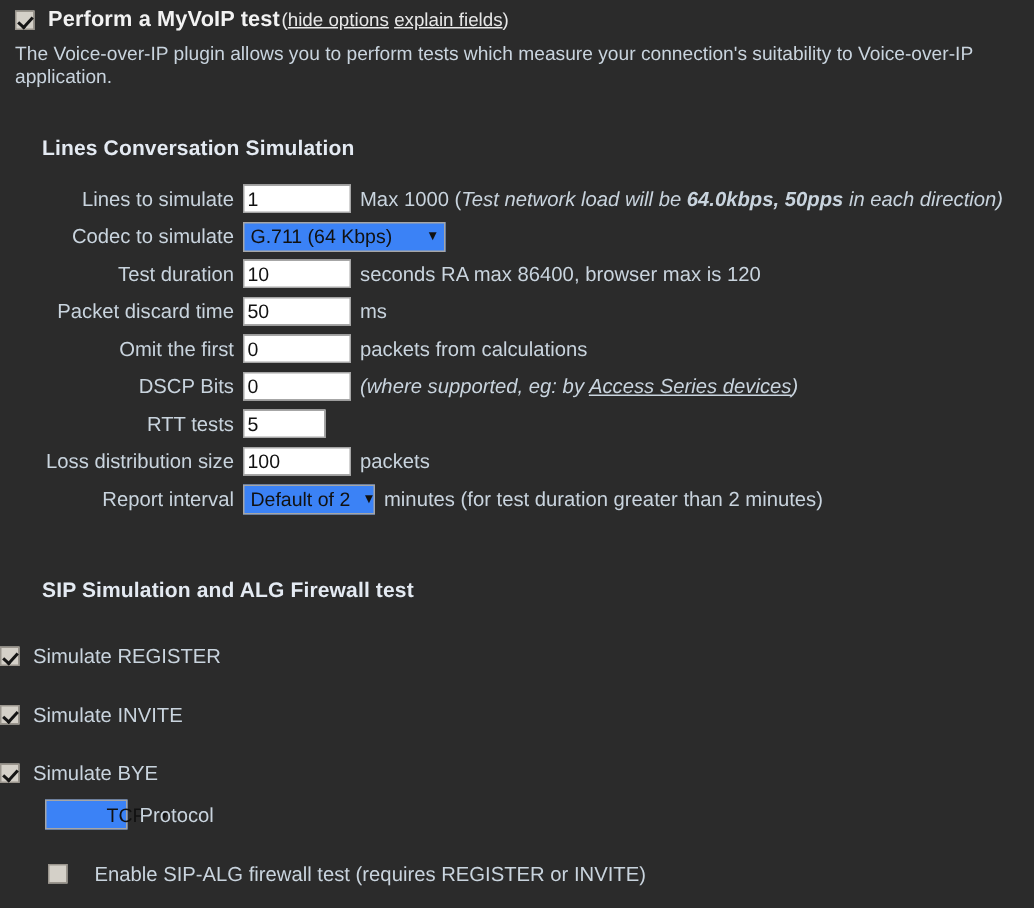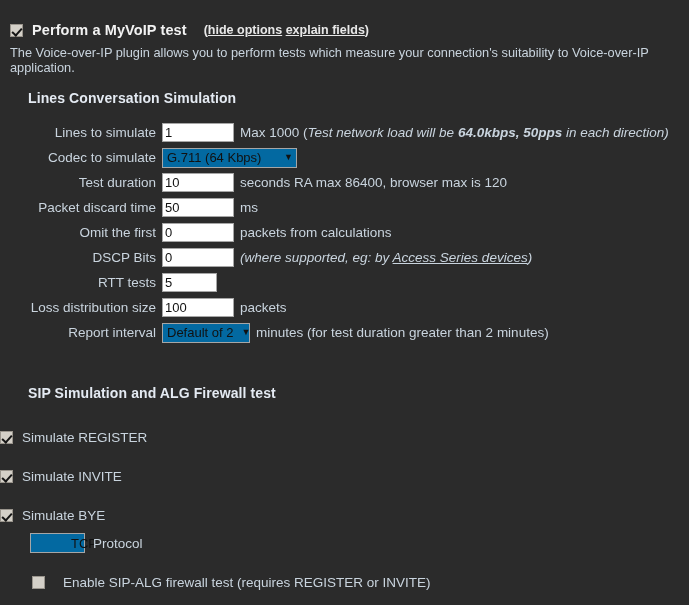--- a/index.html
+++ b/index.html
@@ -13,21 +13,21 @@
     font-family: "Liberation Sans", sans-serif;
     font-size: 13.5px;
     color: #c9d4de;
     overflow: hidden;
   }
 
   
   .header-row {
     display: flex;
     align-items: center;
-    padding: 22px 0 0 10px;
+    padding: 5px 0 0 10px;
   }
   .cb {
     width: 13px;
     height: 13px;
     box-sizing: border-box;
     background: #d4d0c8;
     border: 1px solid #9a958d;
     position: relative;
     flex: 0 0 auto;
     display: inline-block;
@@ -44,24 +44,24 @@
     transform: rotate(42deg);
   }
   .header-title {
     margin-left: 9px;
     font-weight: bold;
     font-size: 14.5px;
     color: #f2f2f2;
     letter-spacing: .1px;
   }
   .header-links {
-    margin-left: 17px;
+    margin-left: 1px;
     font-size: 12.5px;
     color: #e8e8e8;
-    font-weight: bold;
+    font-weight: normal;
   }
   .header-links a {
     color: #e8e8e8;
     text-decoration: underline;
   }
   .intro {
     padding: 7px 15px 0 10px;
     font-size: 12.8px;
     color: #c9d4de;
   }
@@ -105,21 +105,21 @@
     font-size: 13px;
     color: #111111;
     padding: 0 2px;
     line-height: 17px;
     outline: none;
   }
   .w-normal { width: 72px; }
   .w-short  { width: 55px; }
 
   .selbox {
-    background: #0369a1;
+    background: #3b82f6;
     border: 1px solid #a6a6a6;
     box-sizing: border-box;
     height: 20px;
     display: inline-flex;
     align-items: center;
     justify-content: space-between;
     font-size: 13px;
     color: #111111;
     padding: 0 3px 0 4px;
     white-space: nowrap;

